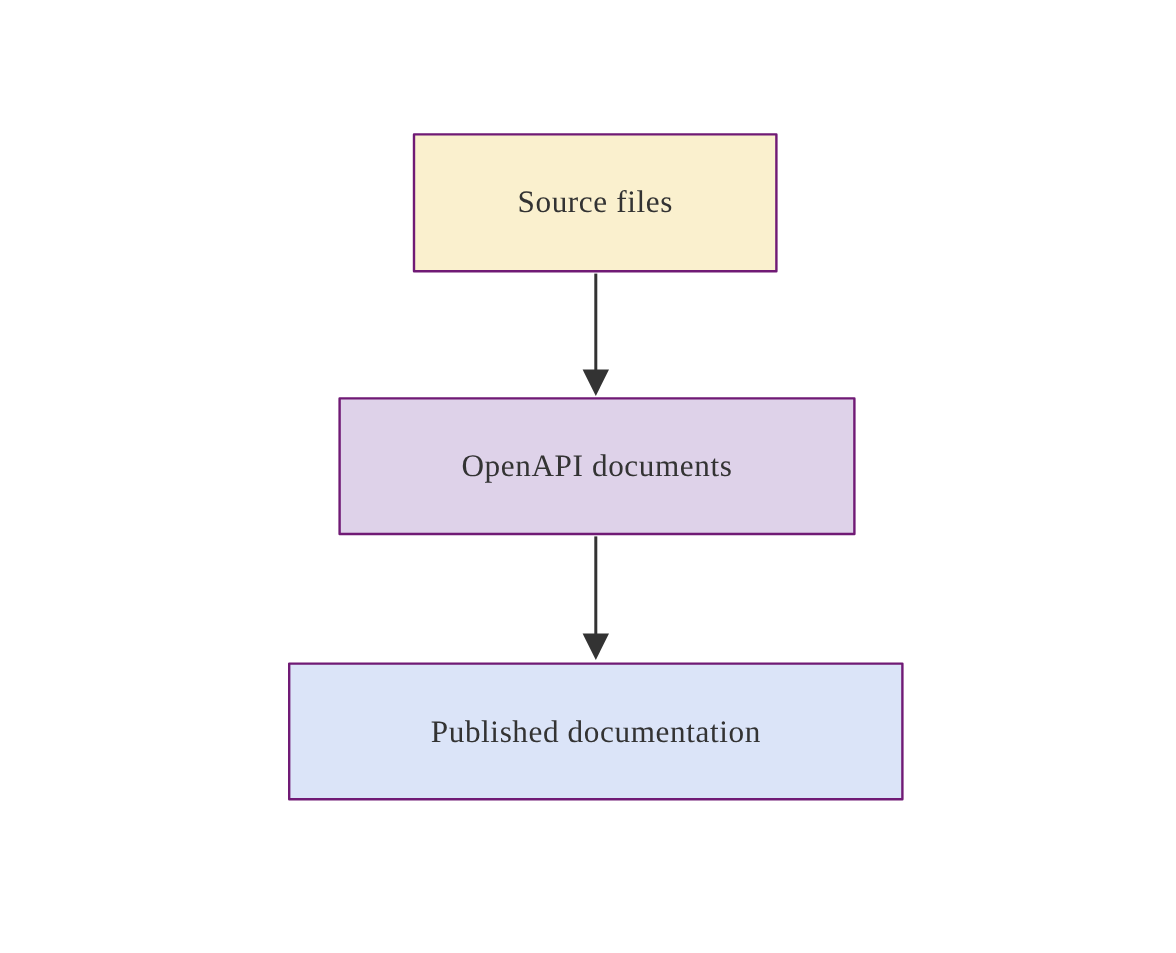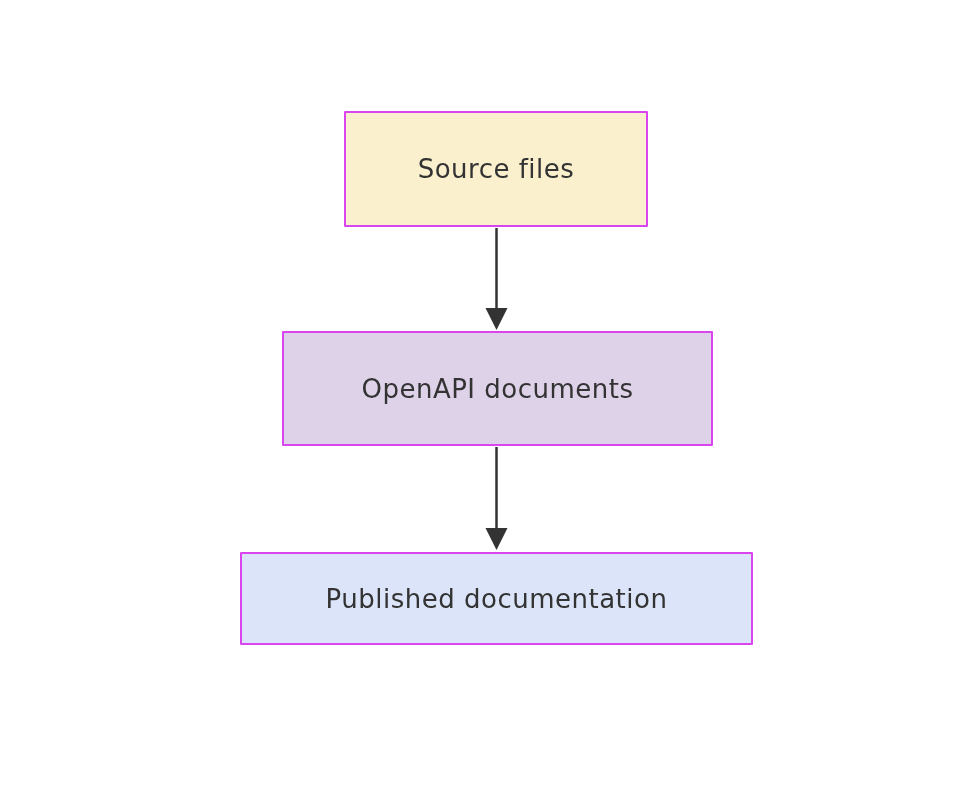--- a/index.html
+++ b/index.html
@@ -19,37 +19,38 @@
     position: absolute;
     left: 0;
     top: 0;
     width: 980px;
     height: 794px;
     pointer-events: none;
   }
   .node {
     position: absolute;
     box-sizing: border-box;
-    border: 2px solid #d946ef;
+    border: 2px solid #701a75;
     display: flex;
     align-items: center;
     justify-content: center;
     border-radius: 1px;
+    font-family: Liberation Serif, serif;
   }
   .node-label {
     color: #333333;
     font-size: 26px;
     font-weight: 400;
     letter-spacing: 0.5px;
     white-space: nowrap;
     text-align: center;
   }
   #node-source    { left: 344px; top: 111px; width: 304px; height: 116px; }
   #node-openapi   { left: 282px; top: 331px; width: 431px; height: 115px; }
-  #node-published { left: 240px; top: 552px; width: 513px; height: 93px; }
+  #node-published { left: 240px; top: 552px; width: 513px; height: 115px; }
 </style>
 </head>
 <body>
 
 <div class="canvas">
 
   <svg class="edge-layer" width="980" height="794" viewBox="0 0 980 794" xmlns="http://www.w3.org/2000/svg">
     <g>
       <line x1="496.5" y1="228" x2="496.5" y2="309" stroke="#333333" stroke-width="2.5"></line>
       <polygon points="485.5,308 507.5,308 496.5,330" fill="#333333"></polygon>

